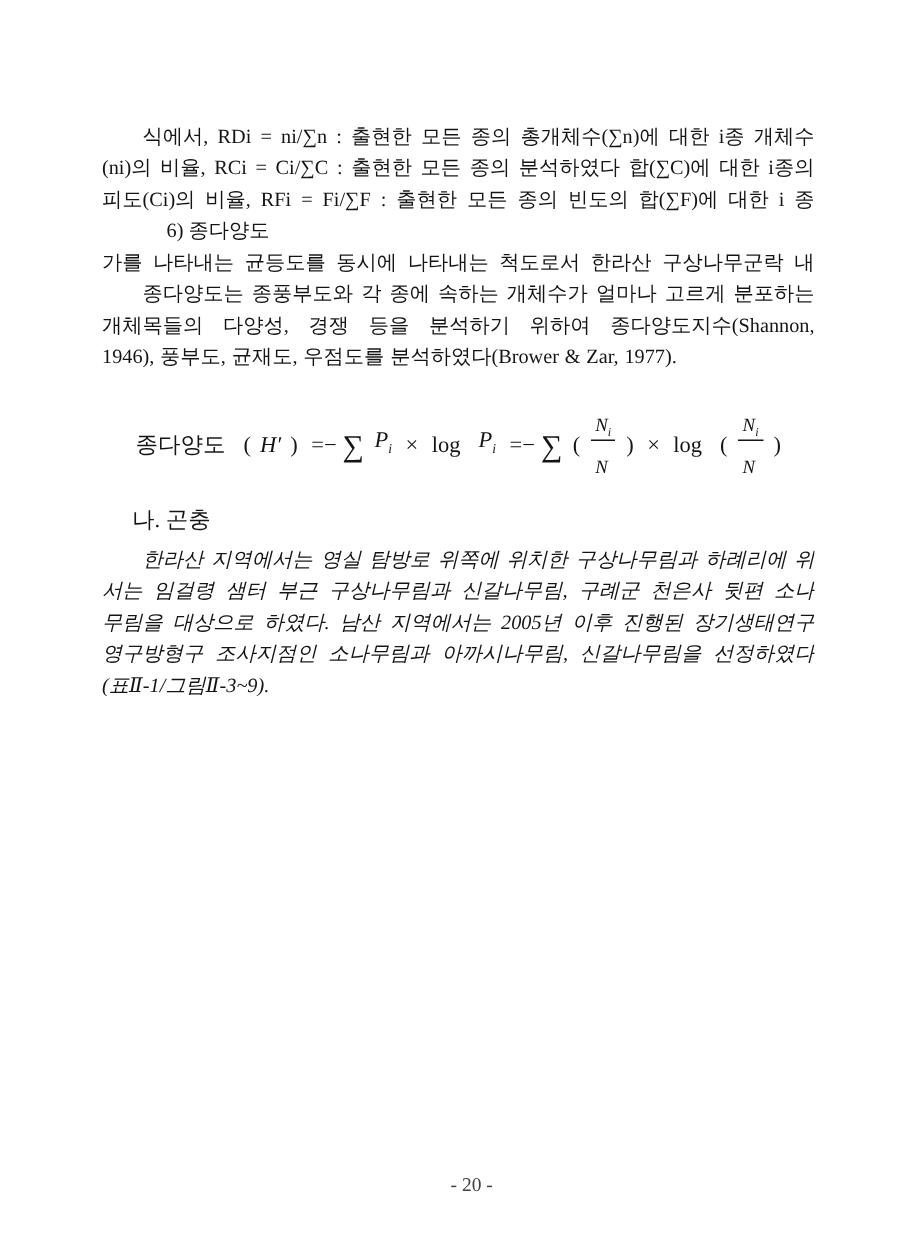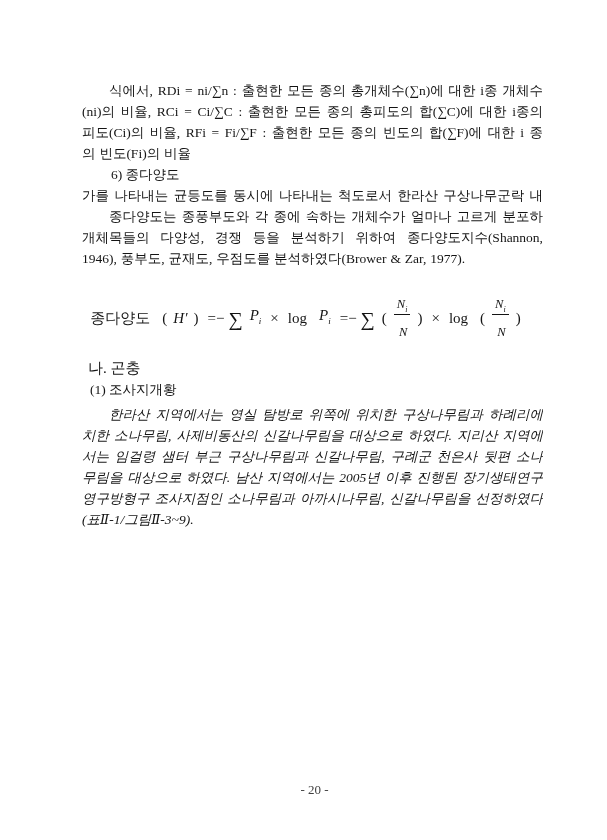--- a/index.html
+++ b/index.html
@@ -13,64 +13,62 @@
   }
   .page { position:absolute; inset:0; background:#ffffff; }
   .content {
     position:absolute; left:68px; top:80px; width:475px;
     font-size:13.5px; line-height:21px;
   }
   .line {
     height:21px; overflow:hidden;
     text-align:justify; text-align-last:justify;
     word-spacing:0.5px;
-    margin-left:14px;
   }
   .line.last { text-align:left; text-align-last:left; }
   .indent1 { padding-left:27px; }
   .h8 { padding-left:43px; height:21px; overflow:hidden; }
   .hb { padding-left:20px; font-weight:normal; font-size:15px; height:21px; margin-top:17px; overflow:hidden; }
   .hn { padding-left:22px; height:21px; margin-top:0; overflow:hidden; }
   .para3 { margin-top:4px;font-style:italic; }
   .formula {
     margin-top:26px; height:46px;
     text-align:center; font-size:15px;
     white-space:nowrap;
     display:flex; align-items:center; justify-content:center;
   }
   .formula .it { font-style:italic; font-family:"Liberation Serif","DejaVu Serif",serif; }
   .formula .sigma { font-size:20px; margin:0 1px; position:relative; top:1px; }
   .formula .op { margin:0 3px; }
   .formula sub { font-size:9px; font-style:italic; }
   .formula .tok { margin:0 6px; }
   .frac {
-    display:inline-flex; flex-direction:column; align-items:flex-end;
+    display:inline-flex; flex-direction:column; align-items:flex-start;
     font-size:12.5px; line-height:1.15; margin:0 1px;
     vertical-align:middle;
     gap:10px;
   }
   .frac .num { border-bottom:1px solid #141414; padding:0 3px 0; }
   .frac .den { padding:0 3px; }
   .frac sub { font-size:8px; }
   .footer {
     position:absolute; left:0; top:782px; width:607px;
     text-align:center; font-size:13px; color:#404040;margin-left:11px;
   }
 </style>
 </head>
 <body>
 
 <div class="page">
   <div class="content">
 
     <div>
       <div class="line indent1">식에서, RDi = ni/∑n : 출현한 모든 종의 총개체수(∑n)에 대한 i종 개체수</div>
-      <div class="line">(ni)의 비율, RCi = Ci/∑C : 출현한 모든 종의 총피도의 합(∑C)에 대한 i종의</div>
+      <div class="line">(ni)의 비율, RCi = Ci/∑C : 출현한 모든 종의 분석하였다 합(∑C)에 대한 i종의</div>
       <div class="line">피도(Ci)의 비율, RFi = Fi/∑F :  출현한 모든 종의 빈도의 합(∑F)에 대한 i 종</div>
-      <div class="line last">의 빈도(Fi)의 비율</div>
     </div>
 
     <div class="h8">6) 종다양도</div>
 
     <div>
       <div class="line">가를 나타내는 균등도를 동시에 나타내는 척도로서 한라산 구상나무군락 내</div>
       <div class="line indent1">종다양도는 종풍부도와 각 종에 속하는 개체수가 얼마나 고르게 분포하는</div>
       <div class="line">개체목들의 다양성, 경쟁 등을 분석하기 위하여 종다양도지수(Shannon,</div>
       <div class="line last">1946), 풍부도, 균재도, 우점도를 분석하였다(Brower &amp; Zar, 1977).</div>
     </div>
@@ -99,25 +97,23 @@
         <span class="tok">(</span>
         <span class="frac">
           <span class="num"><span class="it">N</span><sub>i</sub></span>
           <span class="den"><span class="it">N</span></span>
         </span>
         <span class="tok">)</span>
     </div>
 
     <div class="hb">나. 곤충</div>
 
-    <div class="hn">(1) 조사지개황</div>
 
     <div class="para3">
       <div class="line indent1">한라산 지역에서는 영실 탐방로 위쪽에 위치한 구상나무림과 하례리에 위</div>
-      <div class="line">치한 소나무림, 사제비동산의 신갈나무림을 대상으로 하였다. 지리산 지역에</div>
       <div class="line">서는 임걸령 샘터 부근 구상나무림과 신갈나무림, 구례군 천은사 뒷편 소나</div>
       <div class="line">무림을 대상으로 하였다. 남산 지역에서는 2005년 이후 진행된 장기생태연구</div>
       <div class="line">영구방형구 조사지점인 소나무림과 아까시나무림, 신갈나무림을 선정하였다</div>
       <div class="line last">(표Ⅱ-1/그림Ⅱ-3~9).</div>
     </div>
 
   </div>
 
   <div class="footer">- 20 -</div>
 </div>

